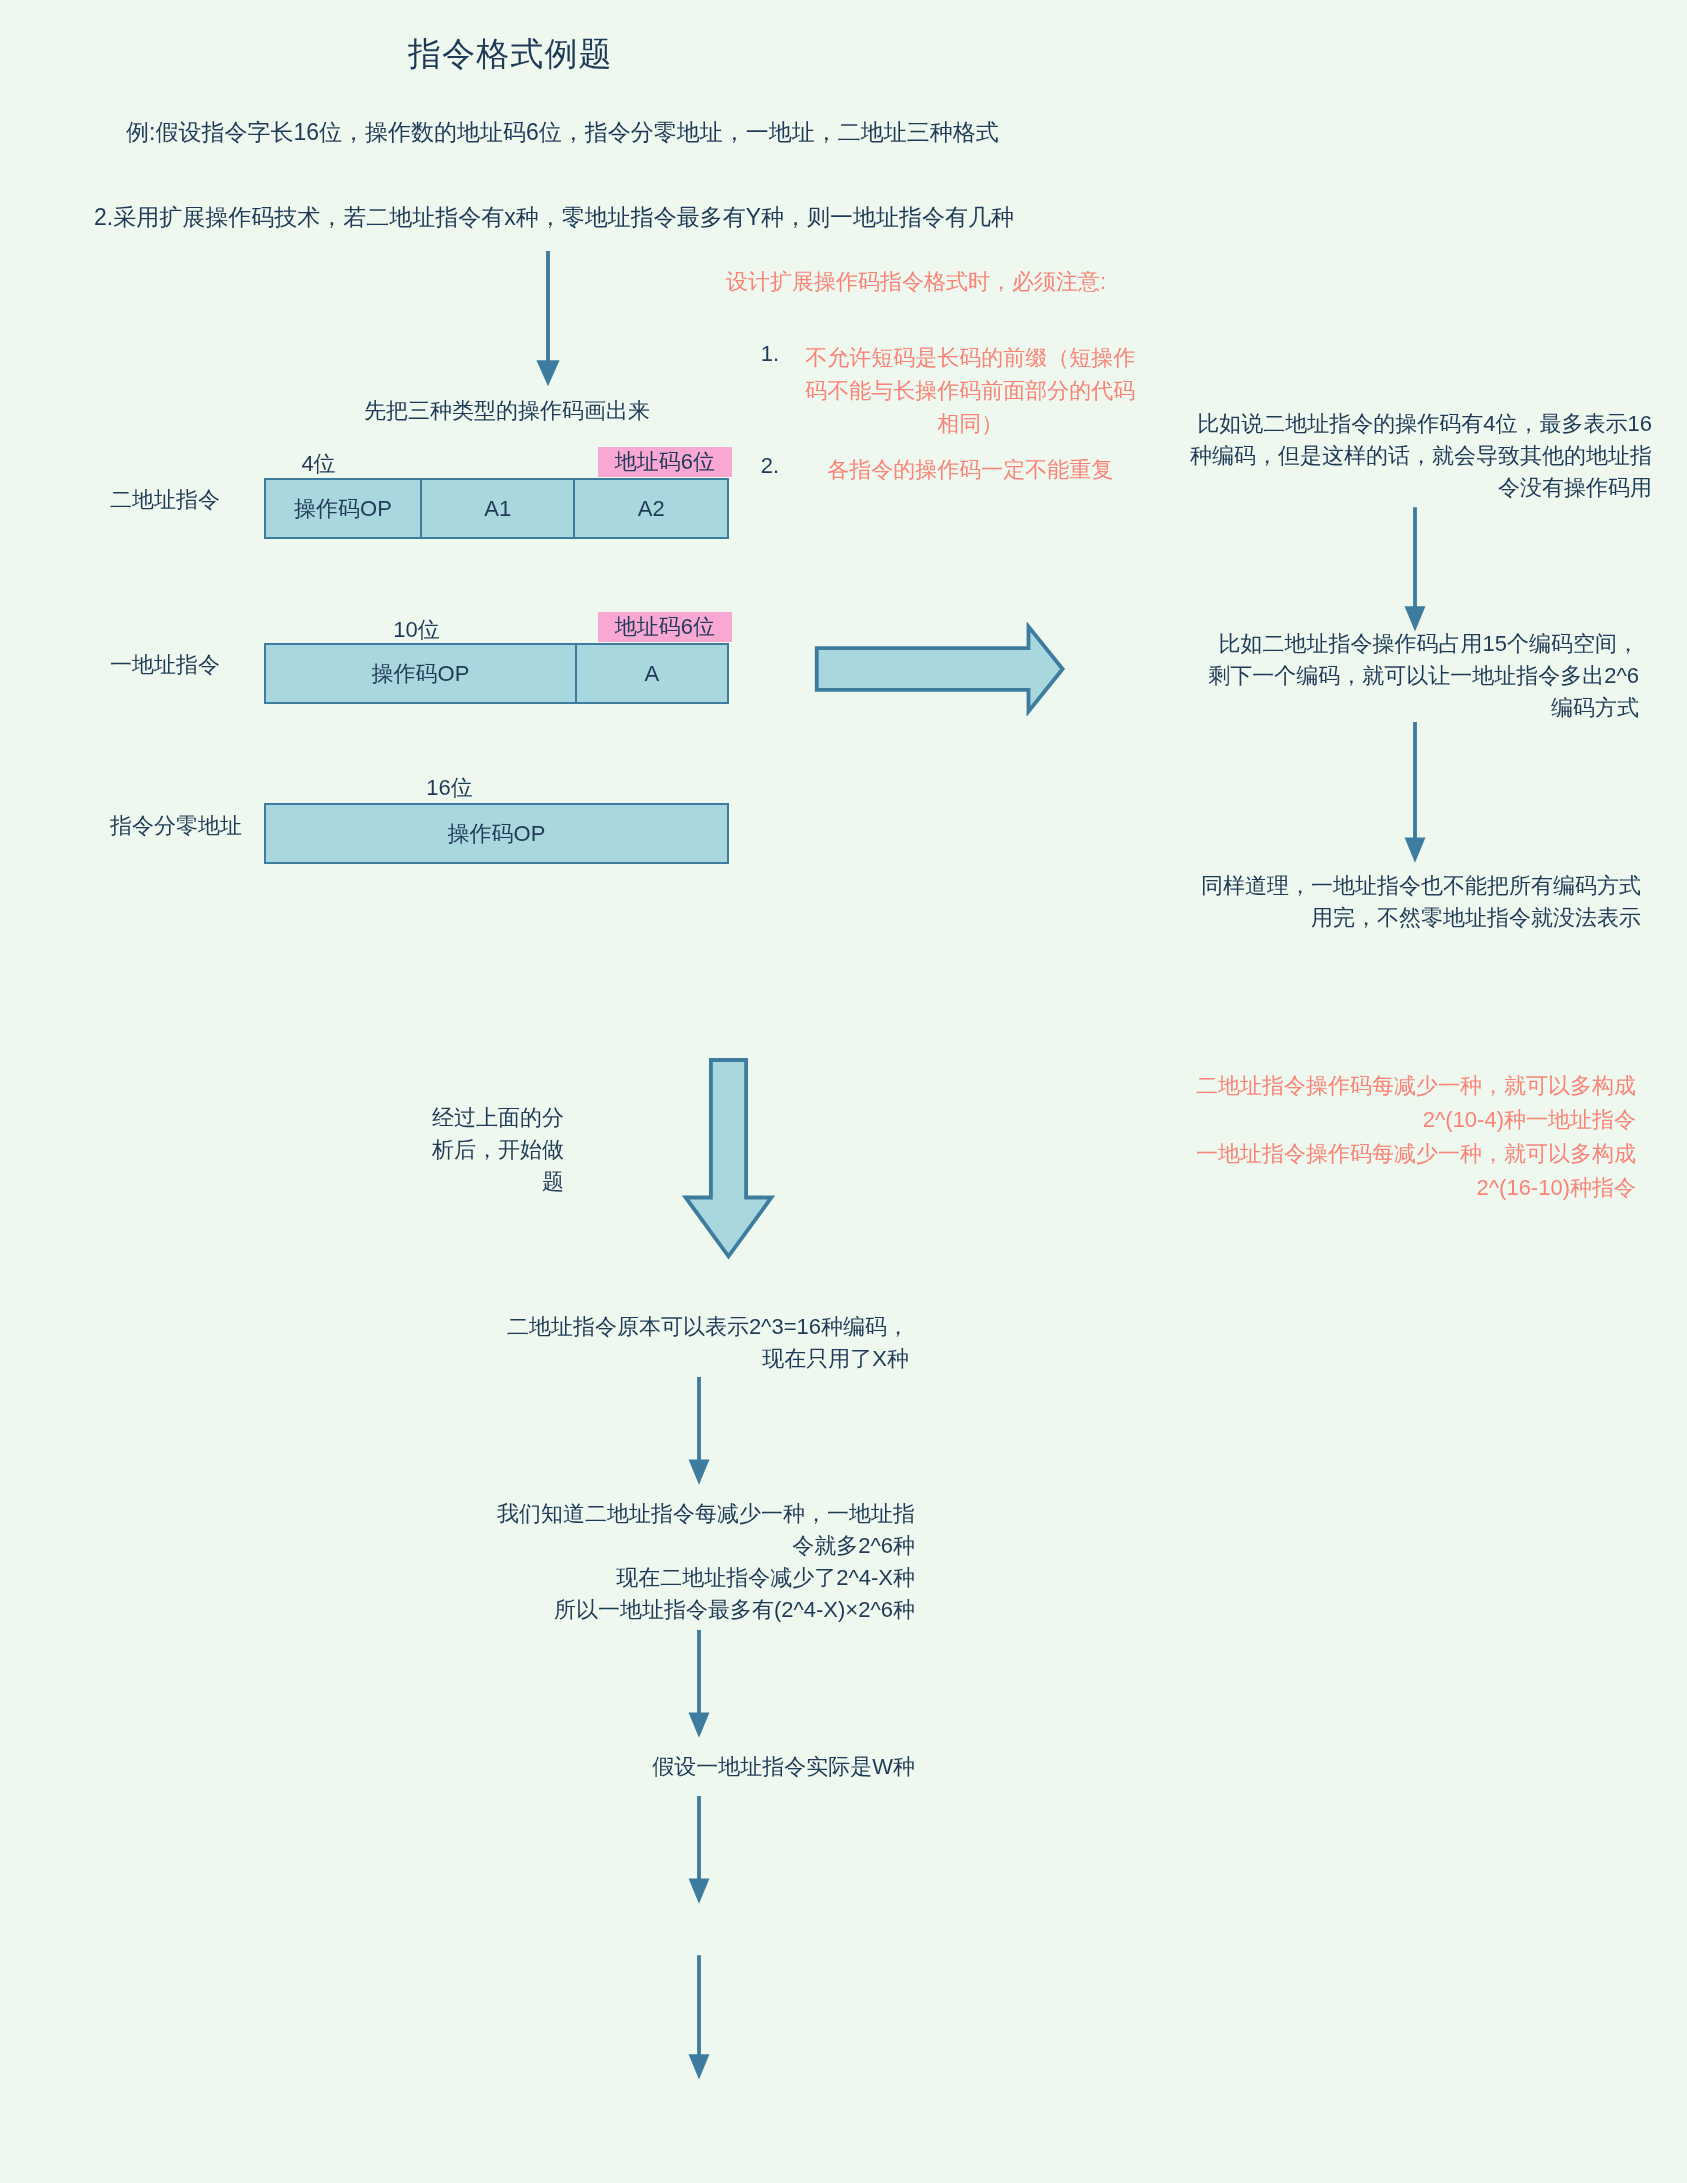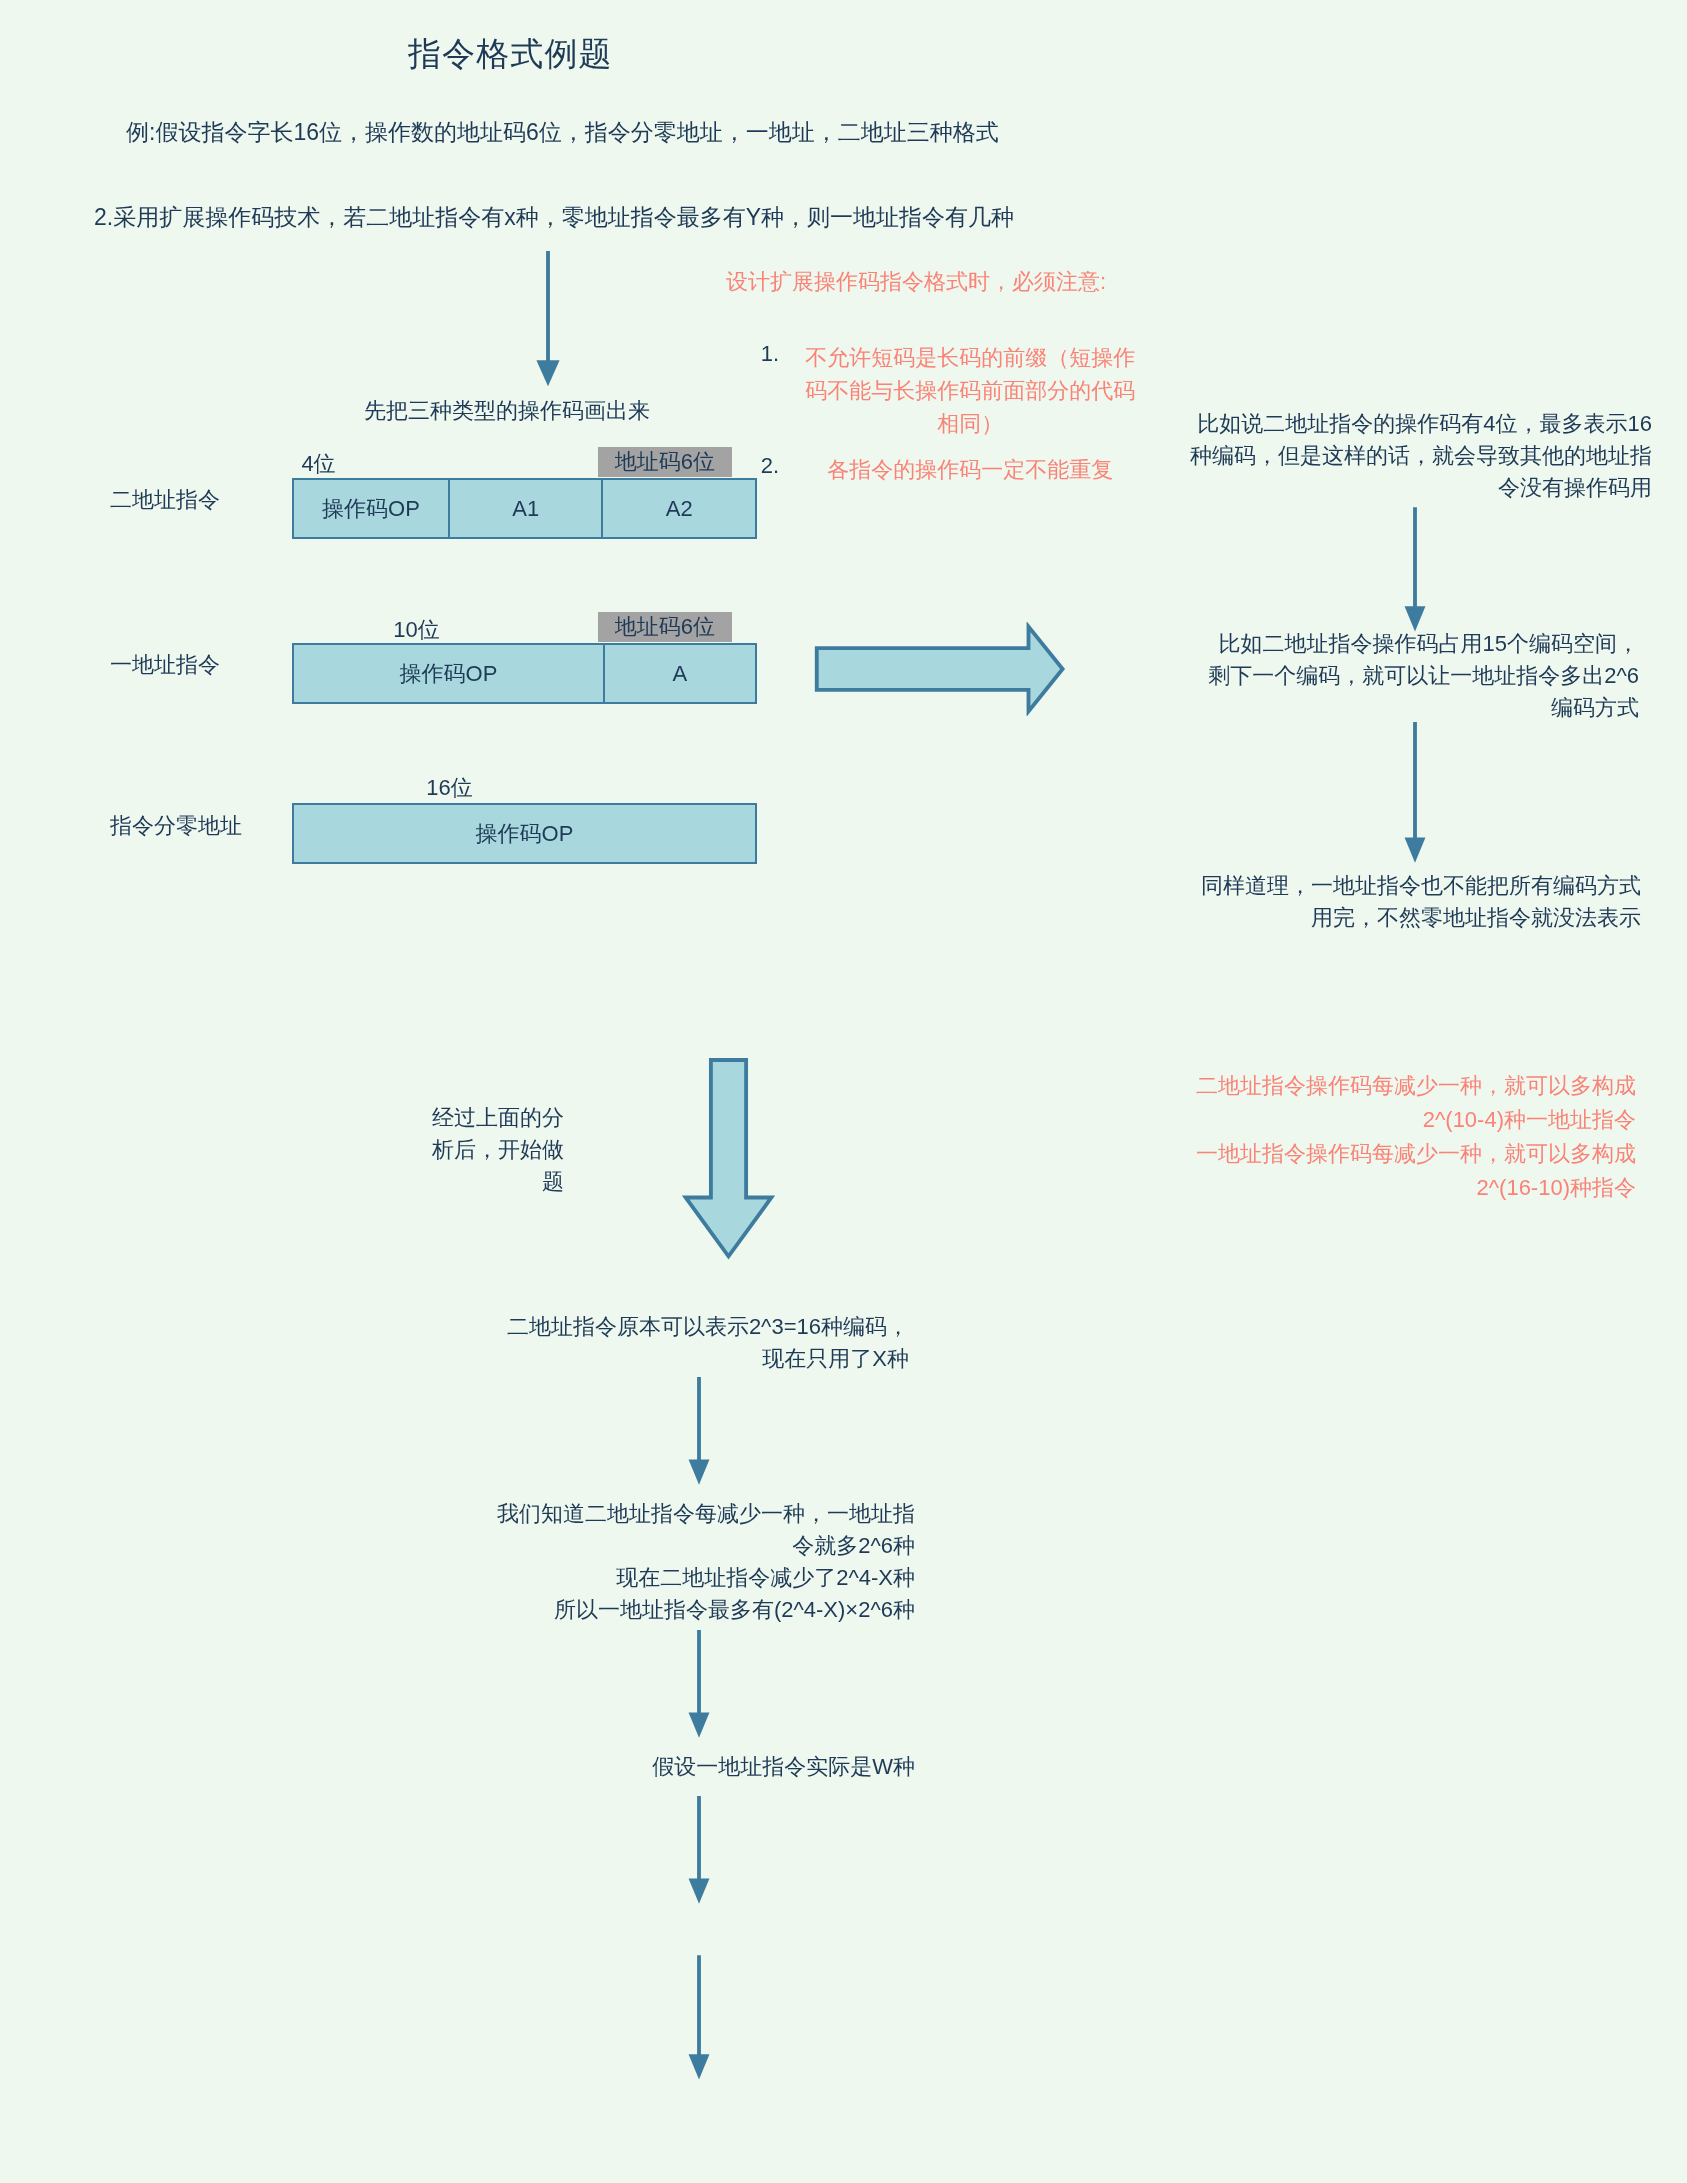--- a/index.html
+++ b/index.html
@@ -33,23 +33,23 @@
   .note-num{ width:53px; flex:0 0 53px; text-align:right; padding-right:16.5px;
              color:#1f3a57; font-size:22px; }
   .note-text{ flex:1; text-align:center; font-size:22px; line-height:1.5; color:#fb8277;}
 
   
   #draw-three-types{ left:364px; top:395px; font-size:22px;}
 
   
   .row-label{ position:absolute; font-size:22px; color:#1f3a57;}
   .bits-label{ position:absolute; font-size:22px; color:#1f3a57; text-align:center;}
-  .bits-label.hl{ background:#a3a3a3; padding:0 3.3px; }
+  .bits-label.hl{ background:#f9a8d4; padding:0 3.3px; }
   .fmt-box{ position:absolute; box-sizing:border-box; display:flex;
-            border:2.8px solid #3d7c9e; background:#a9d7de;margin-left:28px; }
+            border:2.8px solid #3d7c9e; background:#a9d7de; }
   .fmt-cell{ display:flex; align-items:center; justify-content:center;
              font-size:22px; color:#1f3a57; box-sizing:border-box;}
   .fmt-cell + .fmt-cell{ border-left:2.8px solid #3d7c9e; }
 
   #row2-label{ left:110px; top:485px;}
   #row2-bits-op{ left:280px; top:449px; width:77px;}
   #row2-bits-addr{ left:598px; top:447px; width:127px;}
   #row2-box{ left:264px; top:478px; width:465px; height:61px;}
 
   #row1-label{ left:110px; top:650px;}

